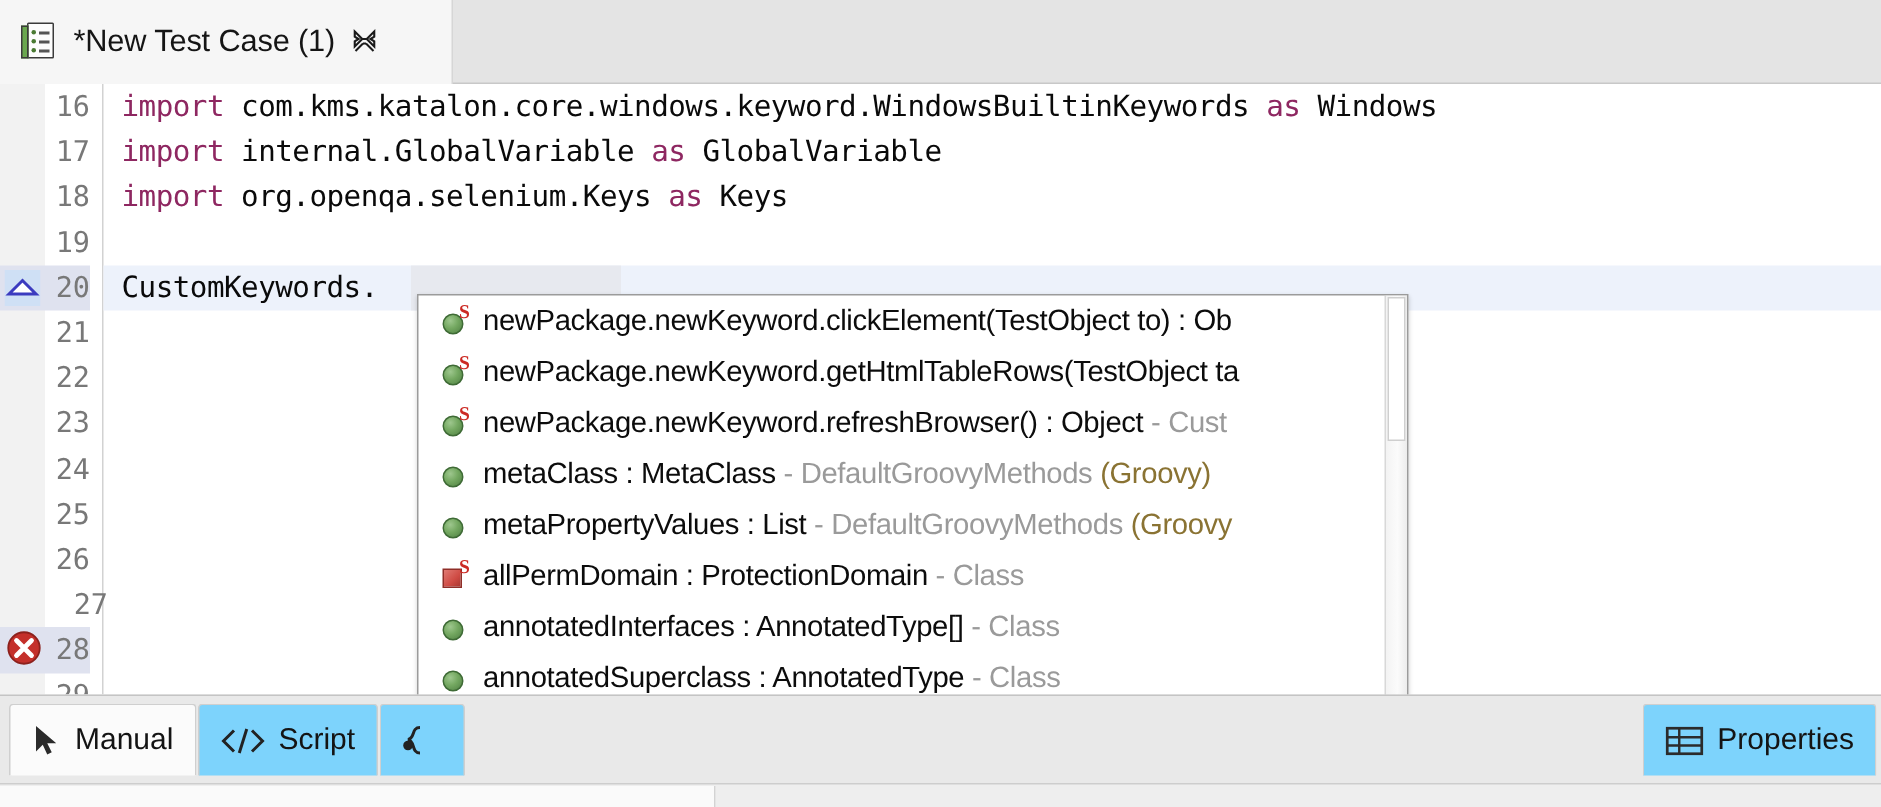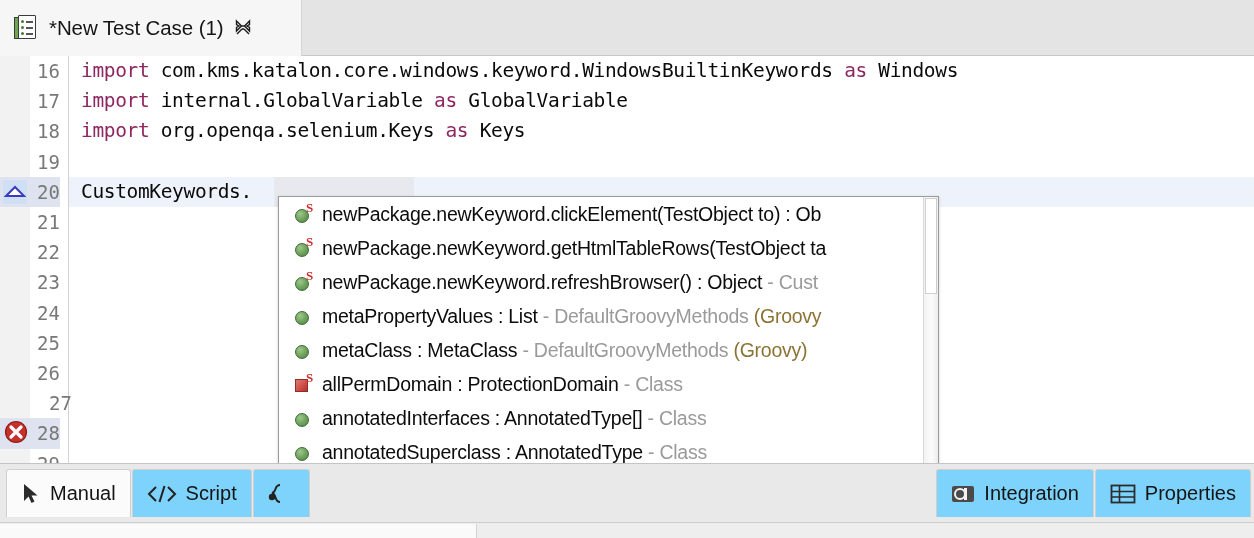--- a/index.html
+++ b/index.html
@@ -386,27 +386,27 @@
         <span class="ac-ico">
           <span class="ac-ball"></span>
           <span class="ac-s">S</span>
         </span>
         <span class="ac-txt"><span>newPackage.newKeyword.refreshBrowser() : Object</span><span class="ac-dim"> - Cust</span></span>
       </div>
       <div class="ac-row">
         <span class="ac-ico">
           <span class="ac-ball"></span>
         </span>
+        <span class="ac-txt"><span>metaClass : MetaClass</span><span class="ac-dim"> - DefaultGroovyMethods</span><span class="ac-groovy"> (Groovy)</span></span>
+      </div>
+      <div class="ac-row">
+        <span class="ac-ico">
+          <span class="ac-ball"></span>
+        </span>
         <span class="ac-txt"><span>metaPropertyValues : List</span><span class="ac-dim"> - DefaultGroovyMethods</span><span class="ac-groovy"> (Groovy</span></span>
-      </div>
-      <div class="ac-row">
-        <span class="ac-ico">
-          <span class="ac-ball"></span>
-        </span>
-        <span class="ac-txt"><span>metaClass : MetaClass</span><span class="ac-dim"> - DefaultGroovyMethods</span><span class="ac-groovy"> (Groovy)</span></span>
       </div>
       <div class="ac-row">
         <span class="ac-ico">
           <span class="ac-square"></span>
           <span class="ac-s">S</span>
         </span>
         <span class="ac-txt"><span>allPermDomain : ProtectionDomain</span><span class="ac-dim"> - Class</span></span>
       </div>
       <div class="ac-row">
         <span class="ac-ico">
@@ -457,30 +457,20 @@
           <svg width="18" height="22" viewBox="0 0 18 22">
             <path d="M12 2 C6 2 9 9 4 10 C9 11 6 19 12 19" fill="none" stroke="#222" stroke-width="2"></path>
             <circle cx="4" cy="14" r="3.2" fill="#222"></circle>
           </svg>
         </span>
       </div>
     </div>
   <div class="btabs-right">
       <div class="btab">
         <span class="bicon">
-          <svg width="24" height="22" viewBox="0 0 24 22">
-            <rect x="1" y="3" width="22" height="16" rx="2" fill="#4a4a4a"></rect>
-            <circle cx="9" cy="11" r="5" fill="none" stroke="#f2f2f2" stroke-width="2"></circle>
-            <rect x="13" y="5" width="3" height="12" fill="#f2f2f2"></rect>
-          </svg>
-        </span>
-        <span>Integration</span>
-      </div>
-      <div class="btab">
-        <span class="bicon">
           <svg width="26" height="22" viewBox="0 0 26 22">
             <rect x="1.5" y="2.5" width="23" height="17" fill="none" stroke="#2b2b2b" stroke-width="1.8"></rect>
             <path d="M1.5 8.5 H24.5 M1.5 14 H24.5 M9.5 2.5 V19.5" stroke="#2b2b2b" stroke-width="1.6"></path>
           </svg>
         </span>
         <span>Properties</span>
       </div>
     </div>
   <div class="bottom-strip2"></div>
 </div>

